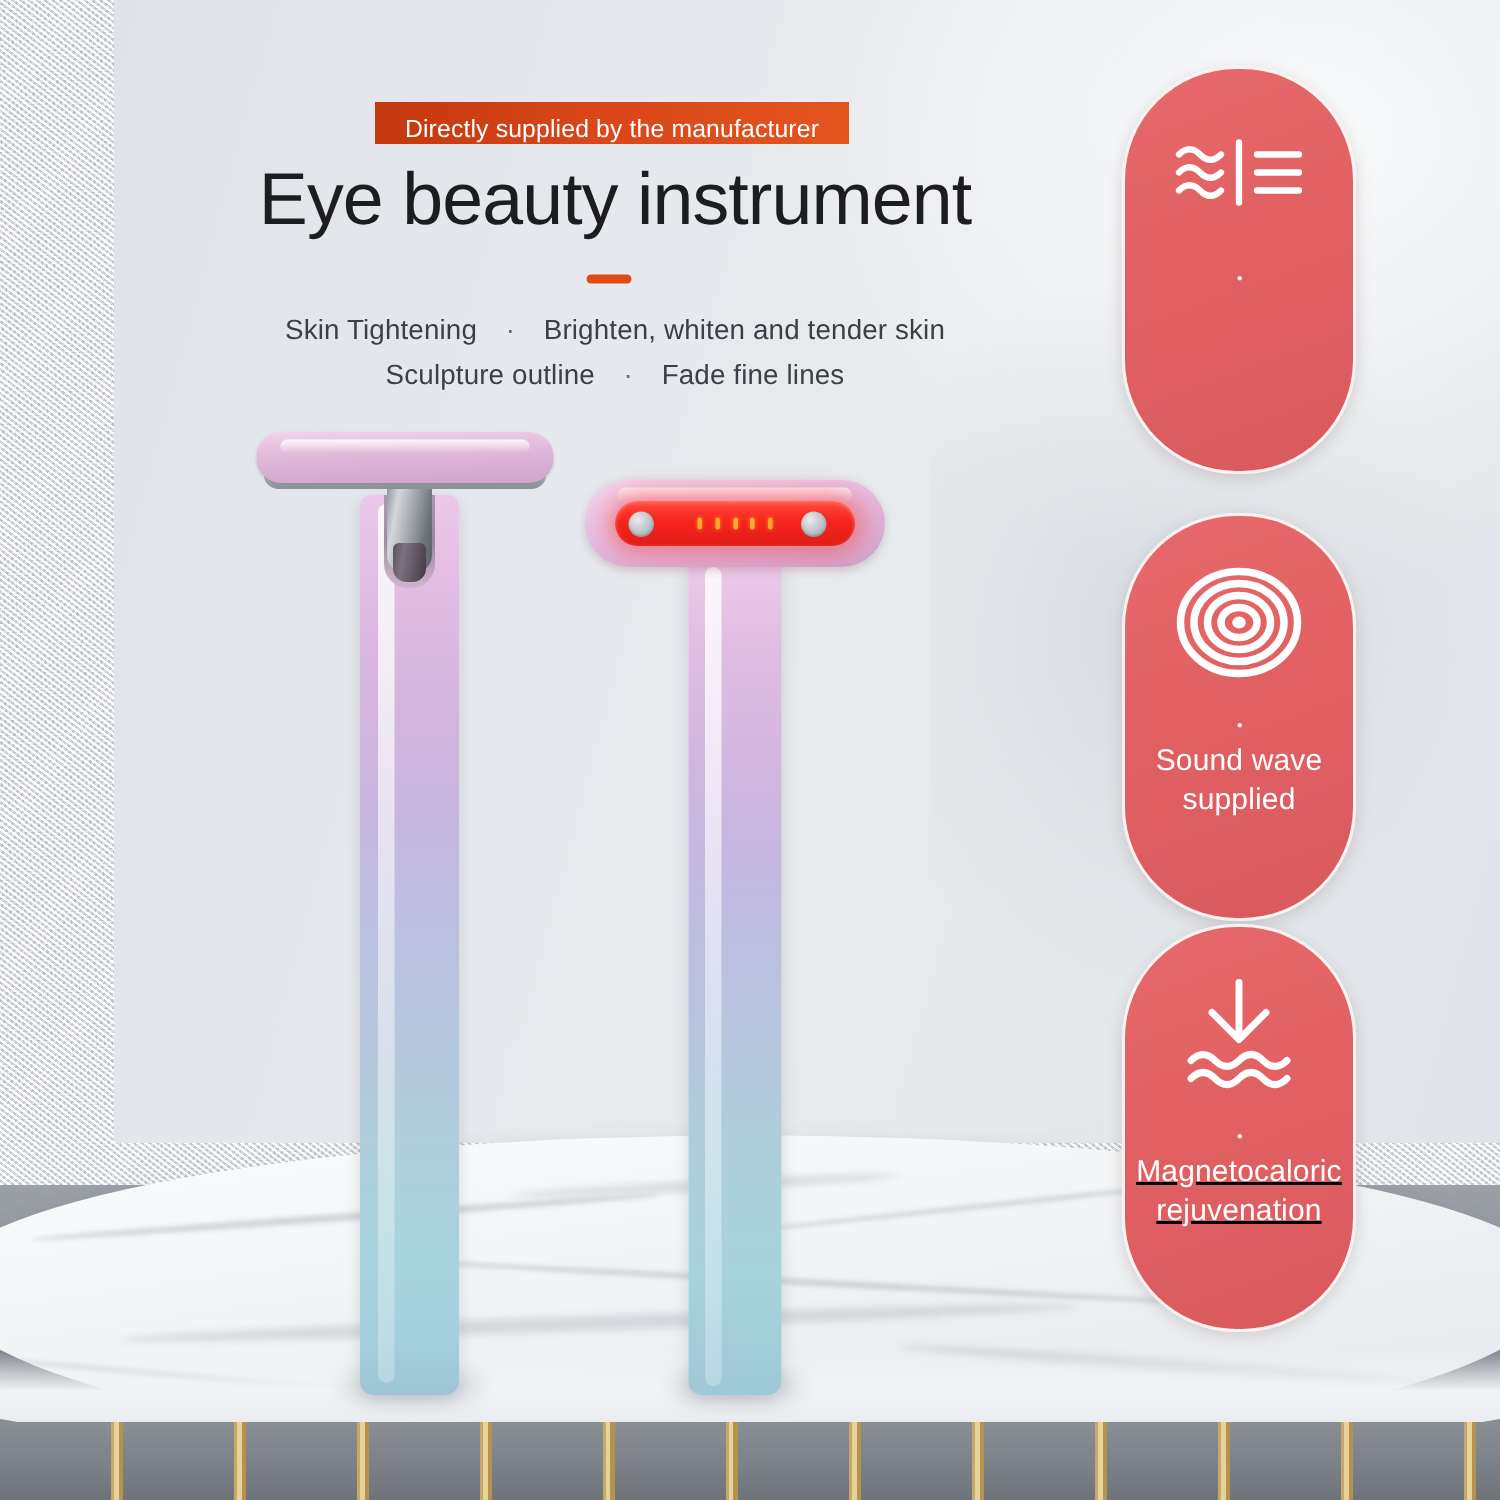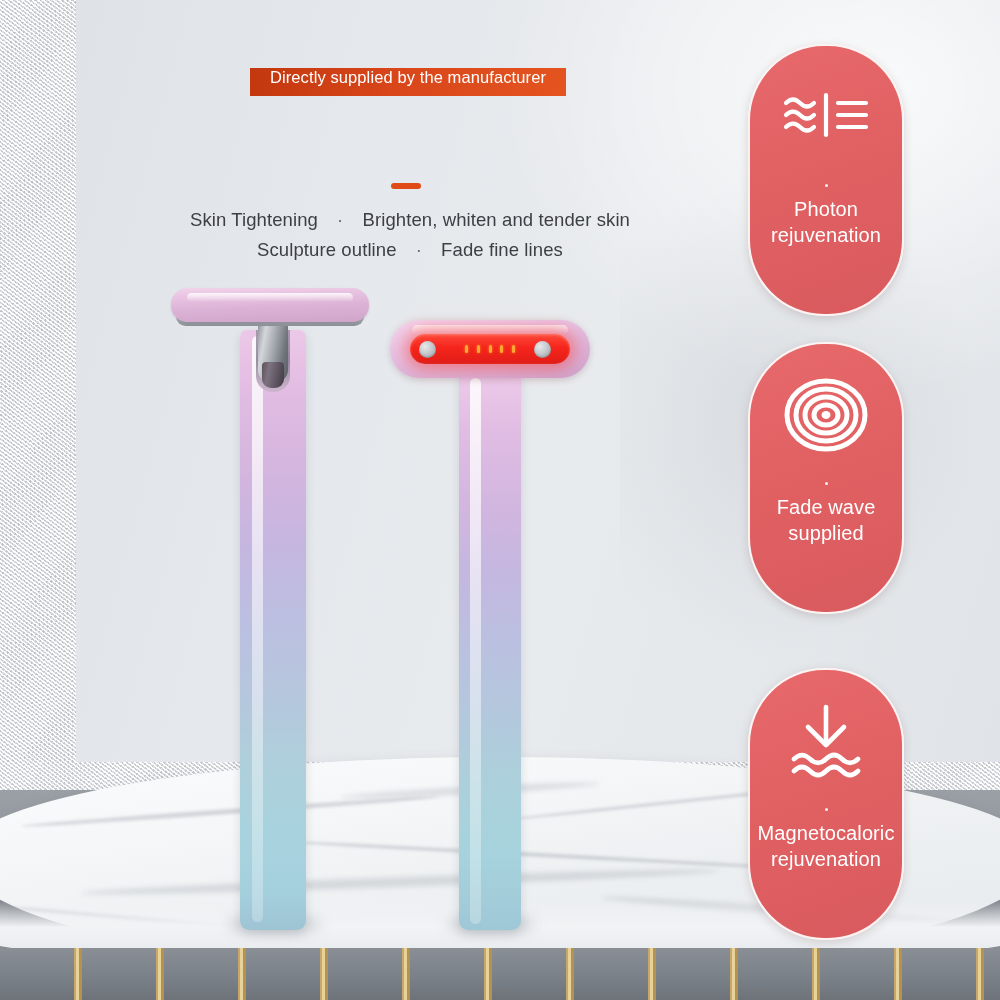--- a/index.html
+++ b/index.html
@@ -82,21 +82,21 @@
   }
   .legs-marblestrip{
     position:absolute;left:0;top:948px;width:1000px;height:6px;
     background:linear-gradient(180deg,#eceff2,#cfd4d9);
   }
 
   
   .ribbon{
     position:absolute;left:250px;top:68px;width:316px;height:28px;
     background:linear-gradient(95deg,#c3380f 0%,#d8461a 45%,#e4541f 100%);
-    display:flex;align-items:flex-start;justify-content:center;
+    display:flex;align-items:flex-end;justify-content:center;
   }
   .ribbon span{color:#fff;font-size:16.5px;letter-spacing:.1px;white-space:nowrap;}
   .headline{
     position:absolute;left:0;top:105px;width:820px;text-align:center;
     font-size:49px;color:#1d1d1f;letter-spacing:-.6px;font-weight:400;
   }
   .dash{
     position:absolute;left:391px;top:183px;width:30px;height:6px;
     border-radius:3px;background:#e04a17;
   }
@@ -112,21 +112,21 @@
   .badge{
     position:absolute;left:748px;width:152px;height:268px;
     border-radius:76px;
     background:linear-gradient(160deg,#e8696b 0%,#e06062 50%,#d95a5e 100%);
     border:2px solid rgba(255,255,255,.92);
     box-shadow:0 3px 10px rgba(120,90,95,.22);
     display:flex;flex-direction:column;align-items:center;
   }
   .badge.b1{top:44px;}
   .badge.b2{top:342px;}
-  .badge.b3{top:668px;}
+  .badge.b3{top:616px;text-decoration:underline;}
   .badge-icon{margin-top:34px;height:74px;display:flex;align-items:center;justify-content:center;}
   .badge-dot{width:3px;height:3px;border-radius:50%;background:rgba(255,255,255,.9);margin-top:30px;}
   .badge-label{
     margin-top:9px;color:#fff;font-size:20px;line-height:26px;text-align:center;
     width:146px;letter-spacing:.1px;
   }
 
   
   
   .dev1-head{
@@ -232,20 +232,21 @@
     <div class="vein" style="left:30px;  top:160px; width:300px; height:4px;  transform:rotate(5deg);"></div>
     <div class="vein2" style="left:380px; top:30px;  width:260px; height:7px;  transform:rotate(-3deg);"></div>
   </div>
   <div class="table-edge"></div>
   <div class="legs-marblestrip"></div>
   <div class="legs"></div>
 
   <div class="ribbon">
     <span>Directly supplied by the manufacturer</span>
   </div>
+  <div class="headline">Eye beauty instrument</div>
   <div class="dash"></div>
   <div class="sub sub1">
     <span>Skin Tightening</span>
     <span class="mid">·</span>
     <span>Brighten, whiten and tender skin</span>
   </div>
   <div class="sub sub2">
     <span>Sculpture outline</span>
     <span class="mid">·</span>
     <span>Fade fine lines</span>
@@ -284,41 +285,37 @@
           <path d="M6 26 q7 -7 14 0 q7 7 14 0"></path>
           <path d="M6 38 q7 -7 14 0 q7 7 14 0"></path>
           <line x1="46" y1="6" x2="46" y2="46"></line>
           <line x1="58" y1="14" x2="86" y2="14"></line>
           <line x1="58" y1="26" x2="86" y2="26"></line>
           <line x1="58" y1="38" x2="86" y2="38"></line>
         </g>
       </svg>
     </div>
     <div class="badge-dot"></div>
-    <div class="badge-label">
-      <div>Photon</div>
-      <div>rejuvenation</div>
-    </div>
   </div>
 
   <div class="badge b2">
     <div class="badge-icon">
       <svg width="84" height="74" viewBox="0 0 84 74">
         <g stroke="#fff" fill="none">
           <ellipse cx="42" cy="37" rx="39" ry="34" stroke-width="5"></ellipse>
           <ellipse cx="42" cy="37" rx="30" ry="26" stroke-width="5"></ellipse>
           <ellipse cx="42" cy="37" rx="21" ry="18" stroke-width="5"></ellipse>
           <ellipse cx="42" cy="37" rx="12" ry="10" stroke-width="5"></ellipse>
         </g>
         <ellipse cx="42" cy="37" rx="4.5" ry="4" fill="#fff"></ellipse>
       </svg>
     </div>
     <div class="badge-dot"></div>
     <div class="badge-label">
-      <div>Fade wave</div>
+      <div>Sound wave</div>
       <div>supplied</div>
     </div>
   </div>
 
   <div class="badge b3">
     <div class="badge-icon">
       <svg width="84" height="76" viewBox="0 0 84 76">
         <g stroke="#fff" fill="none" stroke-width="4.6" stroke-linecap="round" stroke-linejoin="round">
           <line x1="42" y1="4" x2="42" y2="40"></line>
           <polyline points="24,24 42,42 60,24"></polyline>

